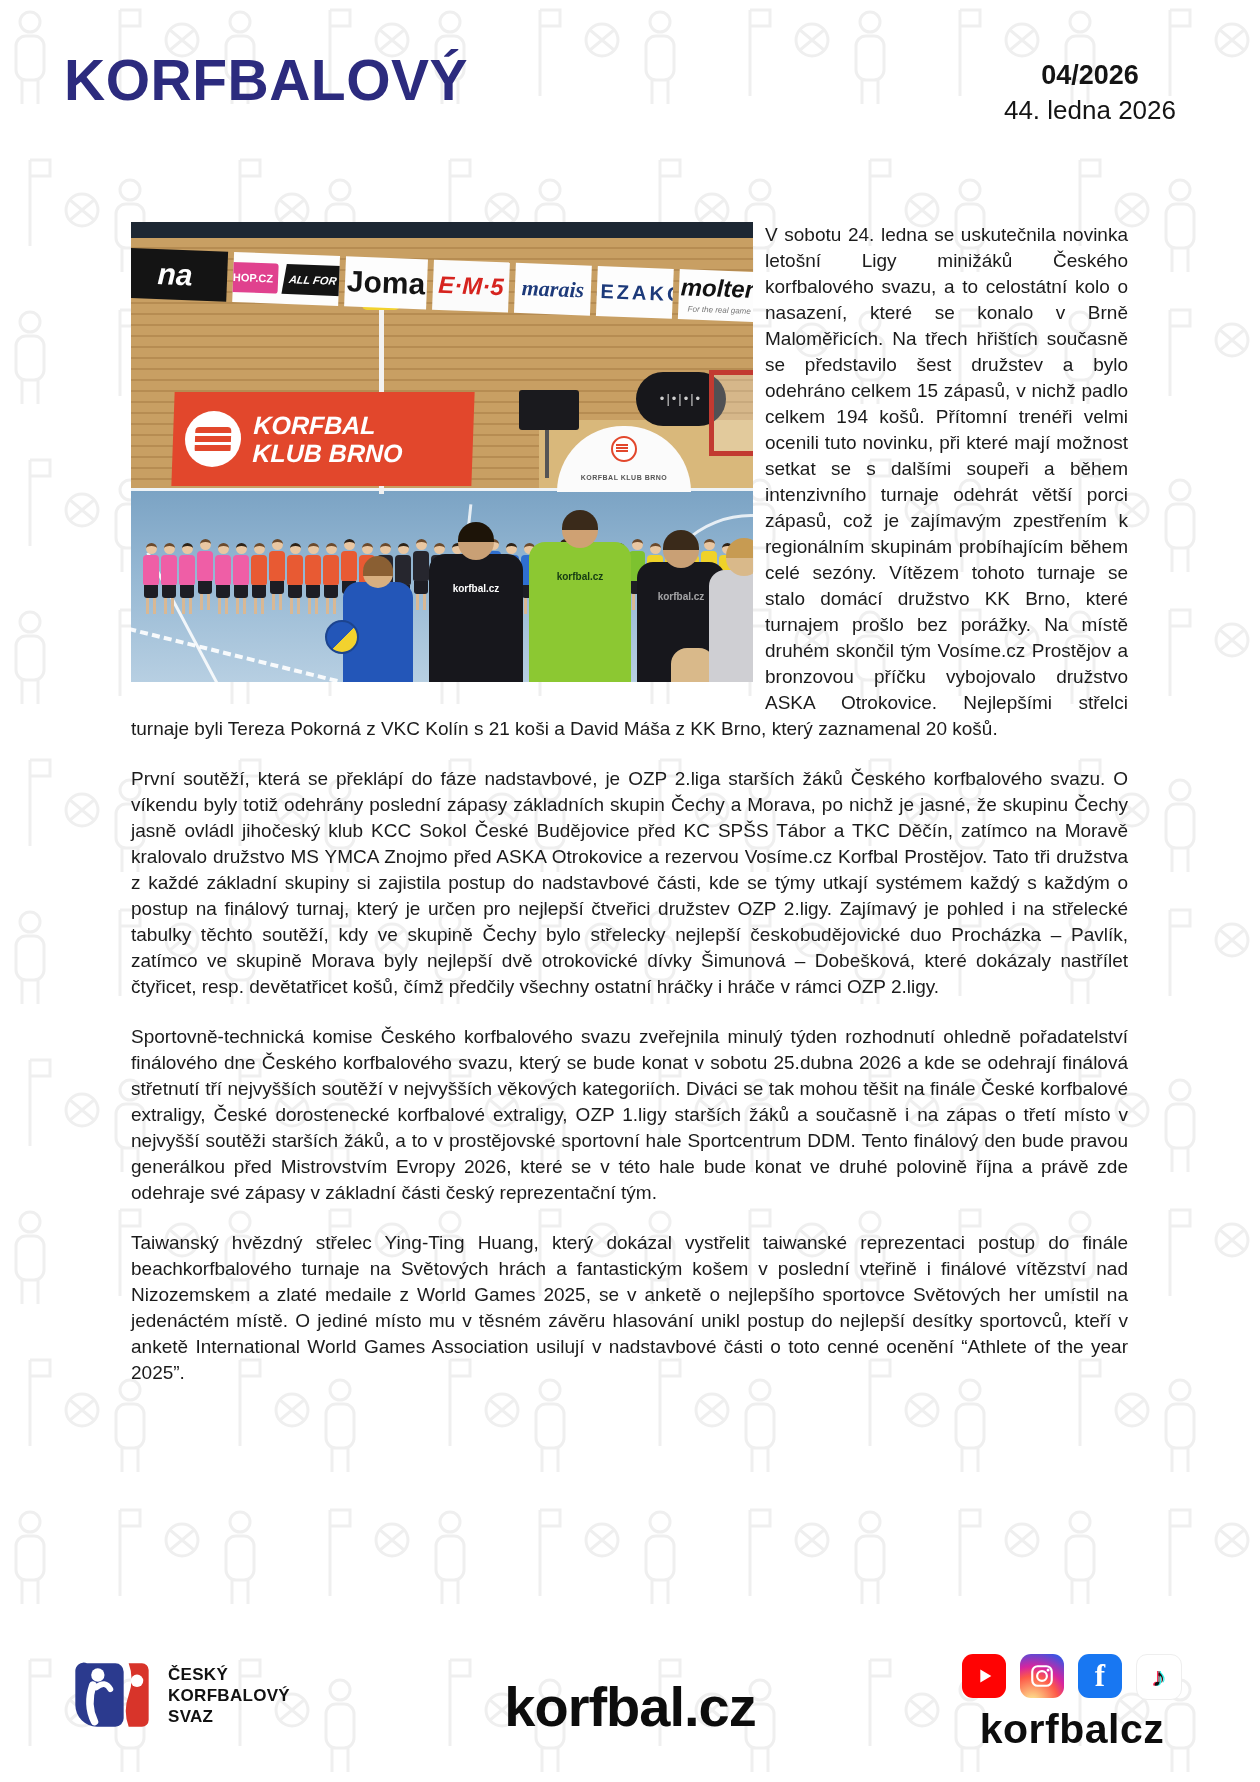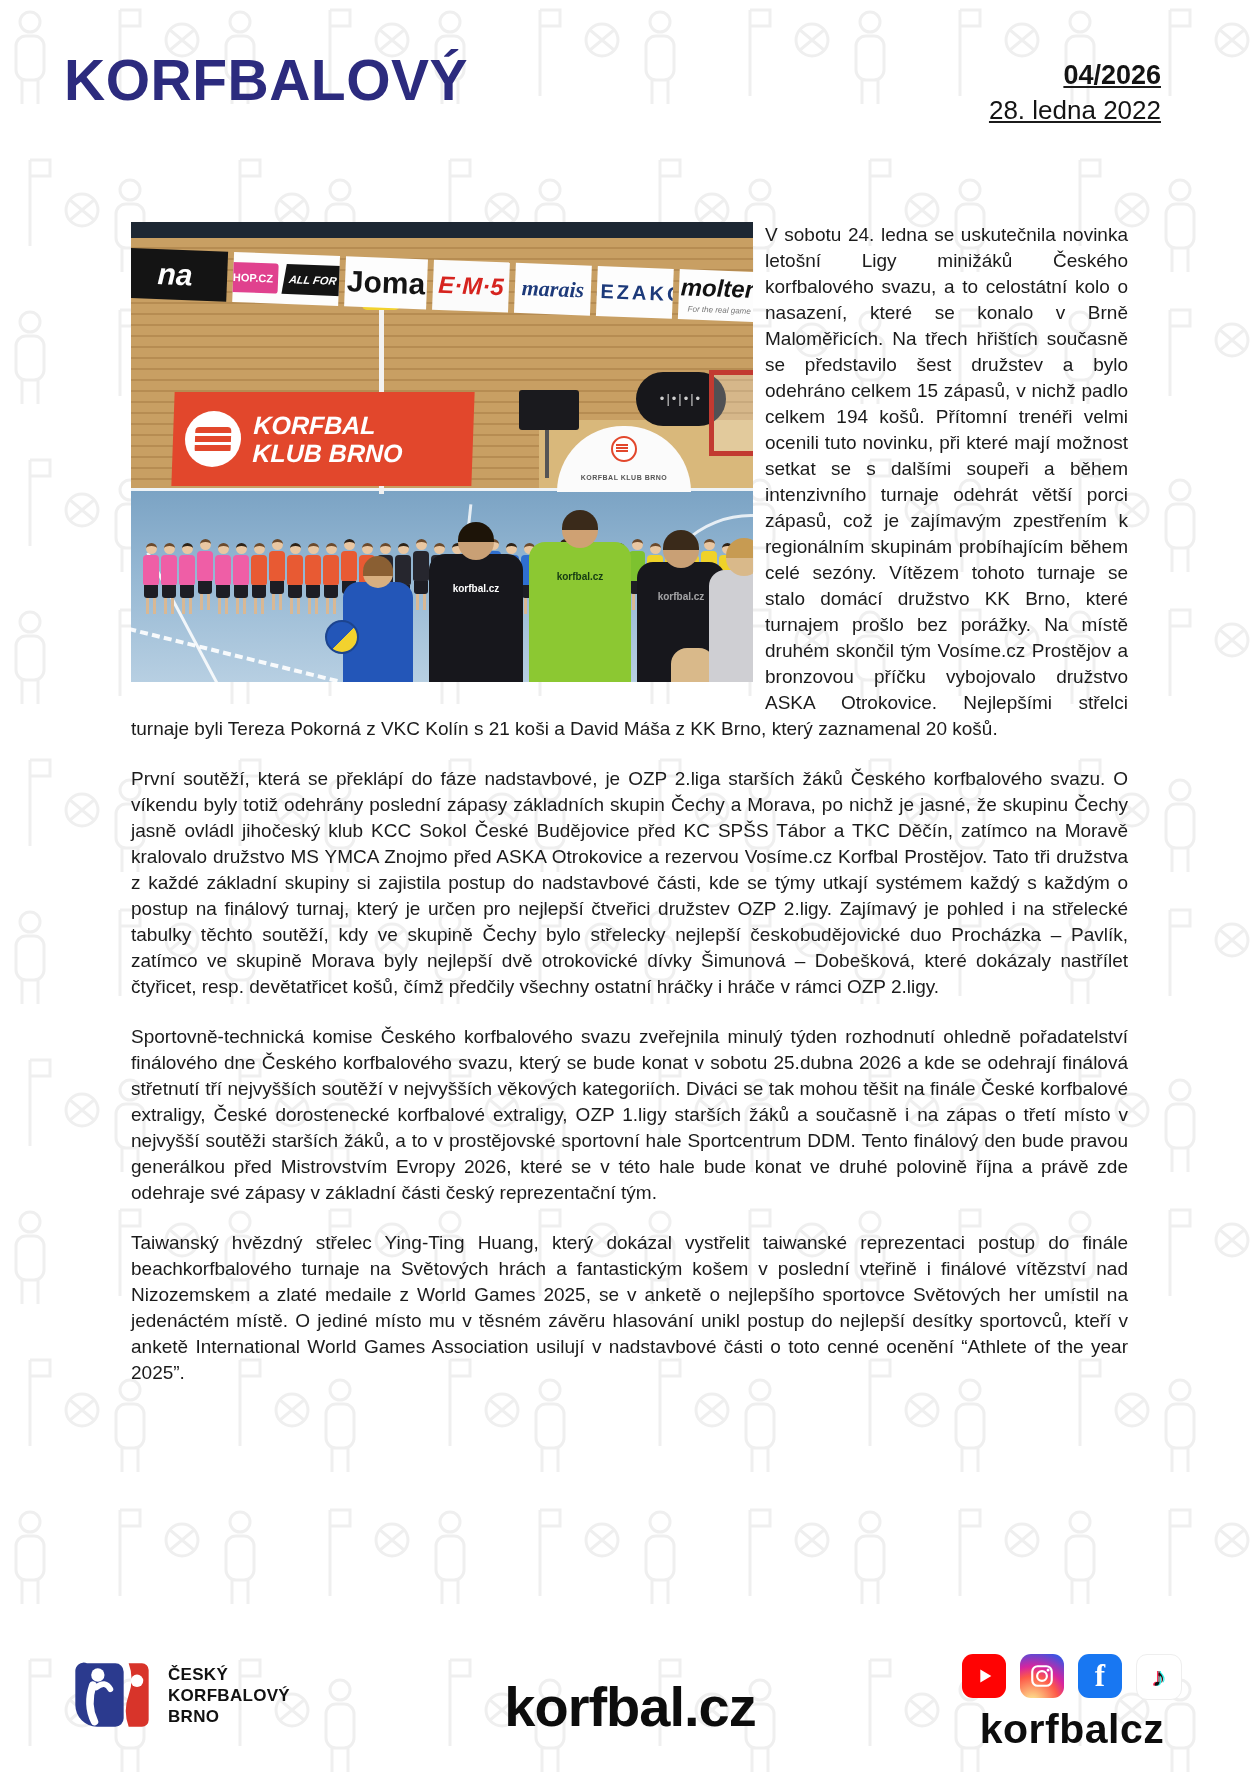--- a/index.html
+++ b/index.html
@@ -2,21 +2,21 @@
 <html lang="cs"><head>
 <meta charset="utf-8">
 <style>
   html,body{margin:0;padding:0;background:#888;}
   .page{position:relative;width:1260px;height:1782px;margin:0 auto;background:#ffffff;
         overflow:hidden;font-family:"Liberation Sans",sans-serif;color:#1b1b1b;}
   .wm{position:absolute;inset:0;z-index:0;pointer-events:none;}
   
   .masthead{position:absolute;left:64px;top:48px;z-index:2;}
   .masthead .t{font-size:57px;font-weight:800;letter-spacing:.5px;line-height:64px;color:#2c2b7e;}
-  .issue{position:absolute;right:99px;top:58px;text-align:right;z-index:2;text-decoration:underline;}
+  .issue{position:absolute;right:84px;top:58px;text-align:center;z-index:2;}
   .issue .no{font-size:27px;font-weight:700;color:#141414;line-height:34px;}
   .issue .dt{font-size:26px;font-weight:500;color:#141414;line-height:36px;}
   
   .article{position:absolute;left:131px;right:132px;top:222px;z-index:2;
            font-size:19px;line-height:26px;text-align:justify;}
   .article p{margin:0 0 24px;}
   
   .photo{position:relative;float:left;width:622px;height:460px;margin:0 12px 12px 0;
          overflow:hidden;background:#c79e62;}
   .ceil{position:absolute;top:0;left:0;right:0;height:16px;background:#1d2733;}
@@ -137,21 +137,21 @@
       </pattern>
     </defs>
     <rect width="1260" height="1782" fill="url(#wmp)"></rect>
   </svg>
 
   <div class="masthead">
     <div class="t">KORFBALOVÝ</div>
   </div>
   <div class="issue">
     <div class="no">04/2026</div>
-    <div class="dt">28. ledna 2022</div>
+    <div class="dt">44. ledna 2026</div>
   </div>
 
   <div class="article">
 
     <div class="photo">
       <div class="ceil"></div>
       <div class="wood"></div>
       <div class="plyw"></div>
       <div class="banners">
         <div class="bseg b1">na</div>
@@ -550,21 +550,21 @@
         <path fill="#2b3a8e" d="M18 4 h34 a10 10 0 0 1 10 10 v56 a10 10 0 0 1 -10 10 h-22 a26 26 0 0 1 -26 -26 v-40 a10 10 0 0 1 14 -10 z"></path>
         <circle cx="31" cy="18" r="8" fill="#fff"></circle>
         <path d="M25 30 q-8 24 2 44" stroke="#fff" stroke-width="9" fill="none" stroke-linecap="round"></path>
         <path d="M29 33 q11 -9 17 2" stroke="#fff" stroke-width="7" fill="none" stroke-linecap="round"></path>
         <path fill="#d8342a" d="M68 4 h16 a8 8 0 0 1 8 8 v60 a8 8 0 0 1 -8 8 h-16 q-7 -19 0 -38 q7 -19 0 -38 z"></path>
         <circle cx="78" cy="25" r="7.5" fill="#fff"></circle>
       </svg>
       <div class="orgname">
         <div>ČESKÝ</div>
         <div>KORFBALOVÝ</div>
-        <div>BRNO</div>
+        <div>SVAZ</div>
       </div>
     </div>
 
     <div class="site">korfbal.cz</div>
 
     <div class="social">
       <div class="sicons">
         <div class="sic yt">
           <svg width="22" height="22" viewBox="0 0 24 24">
               <polygon points="8,5 20,12 8,19" fill="#fff"></polygon>

